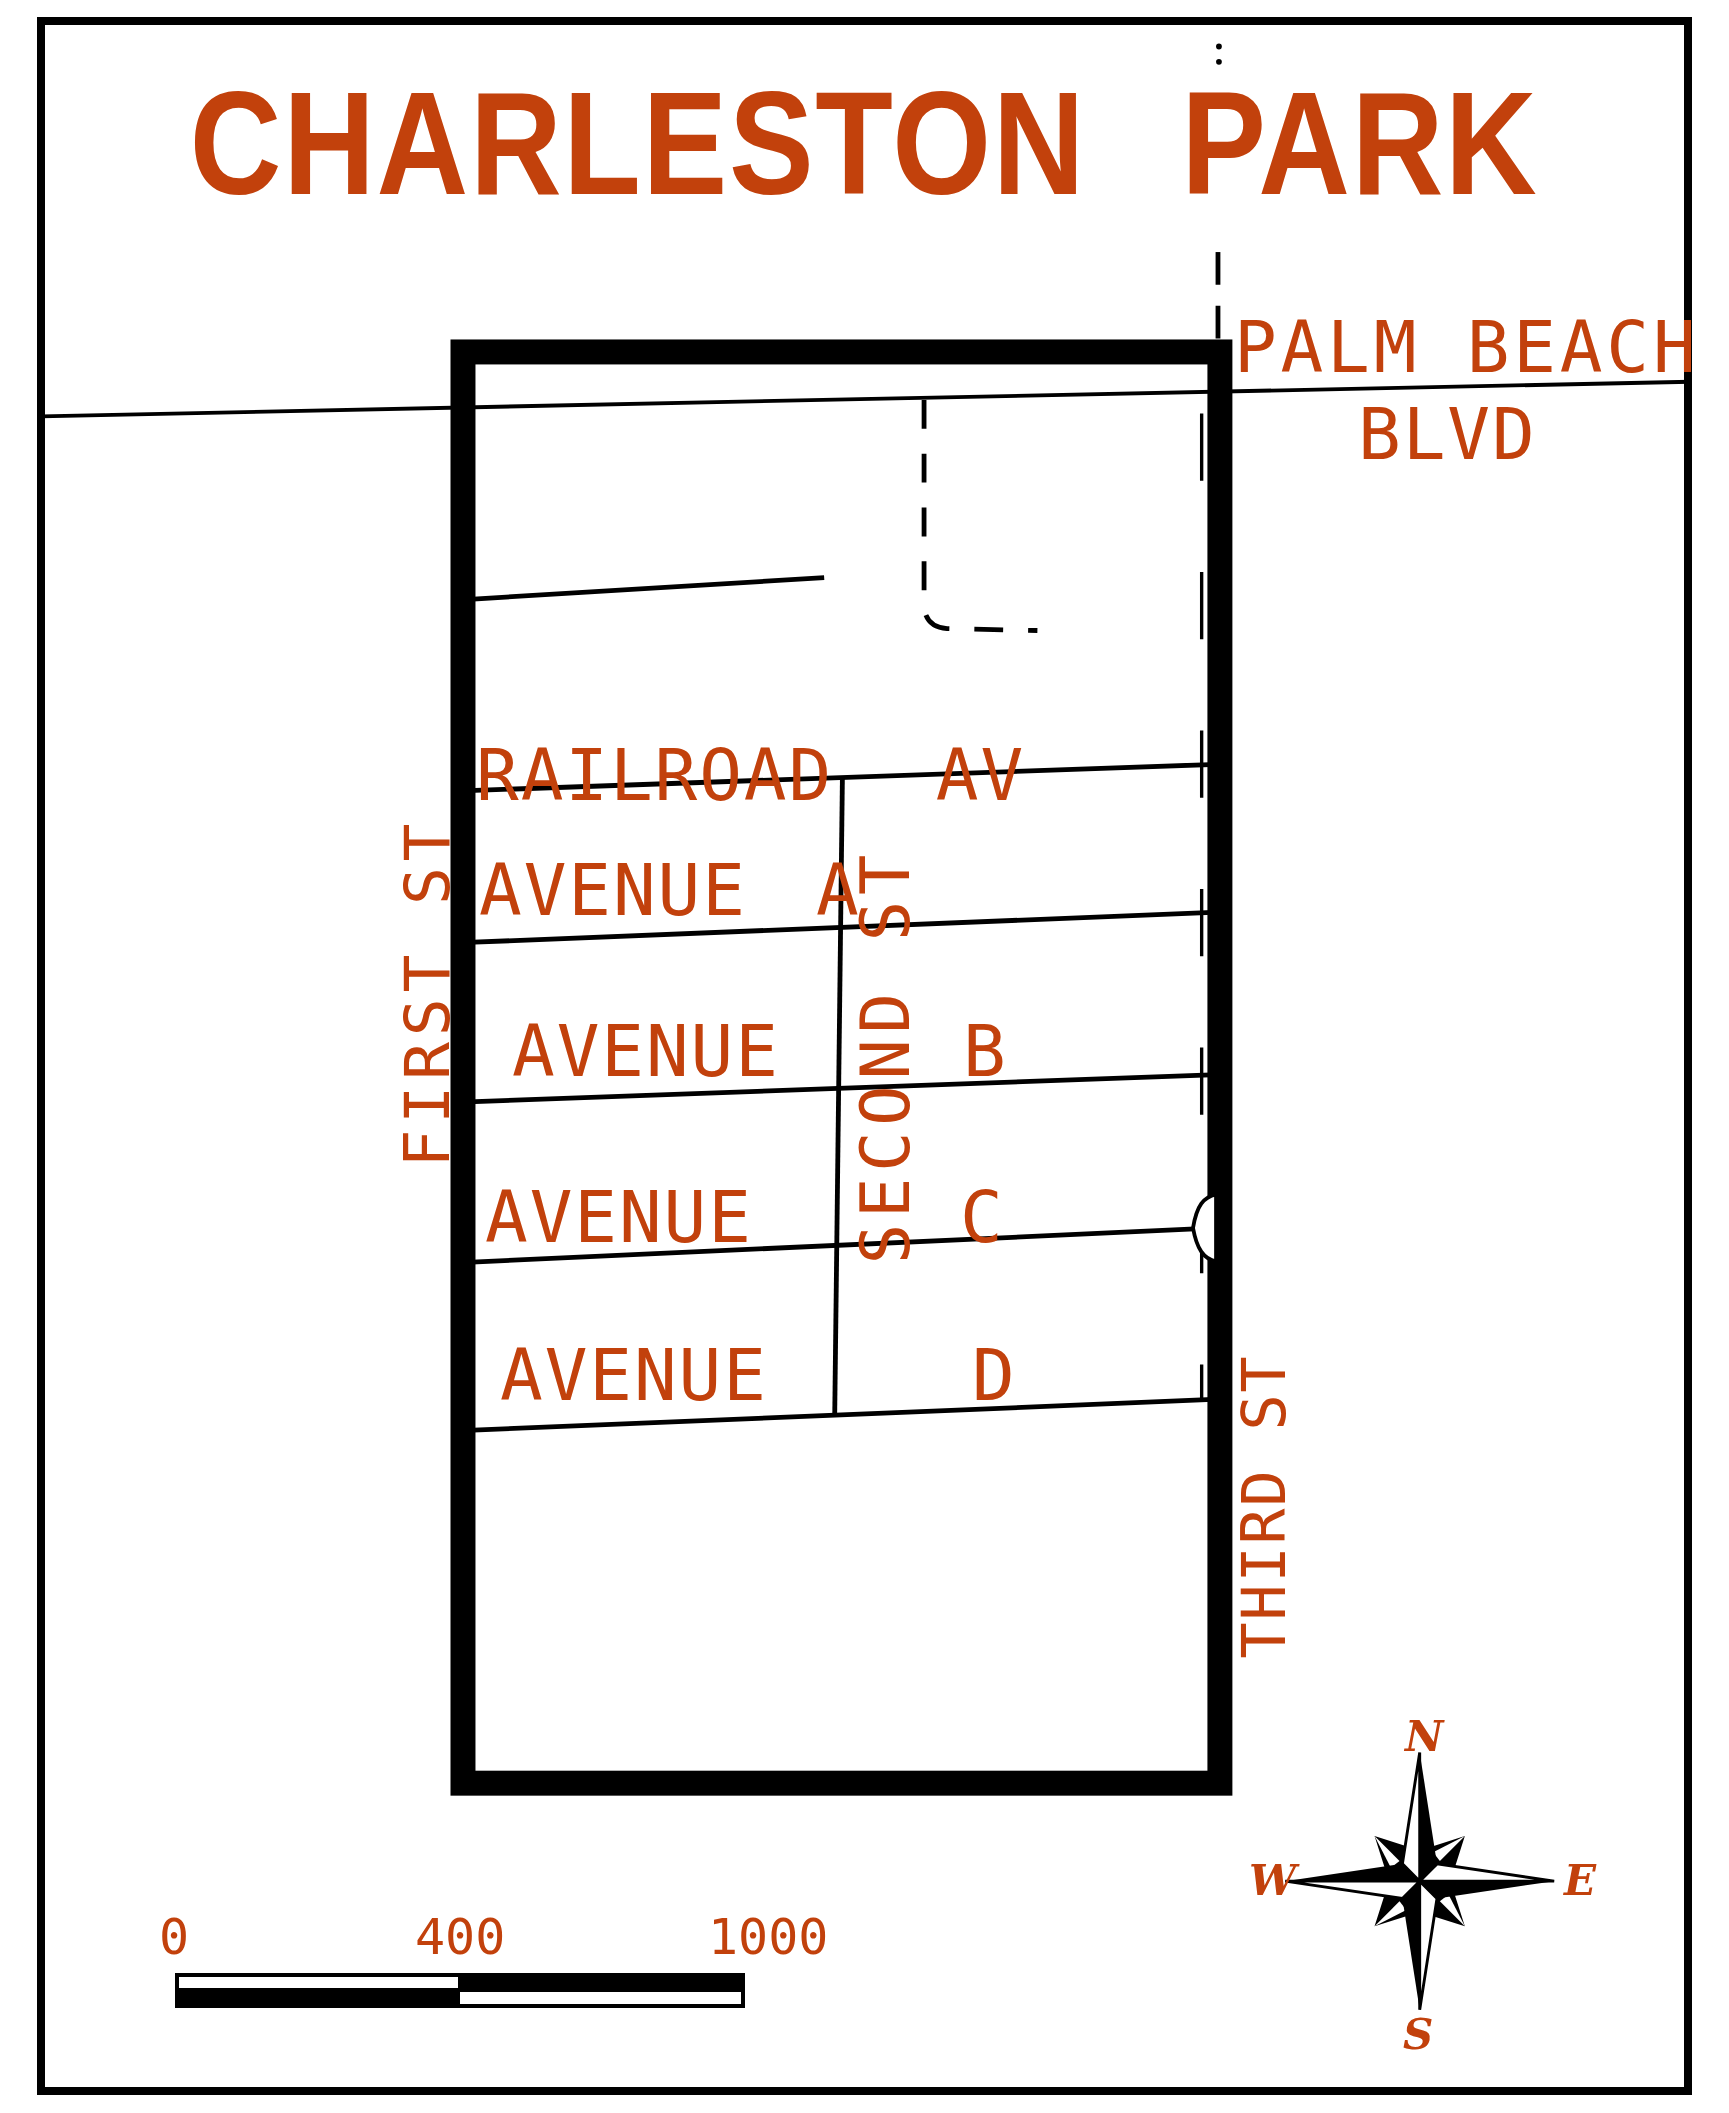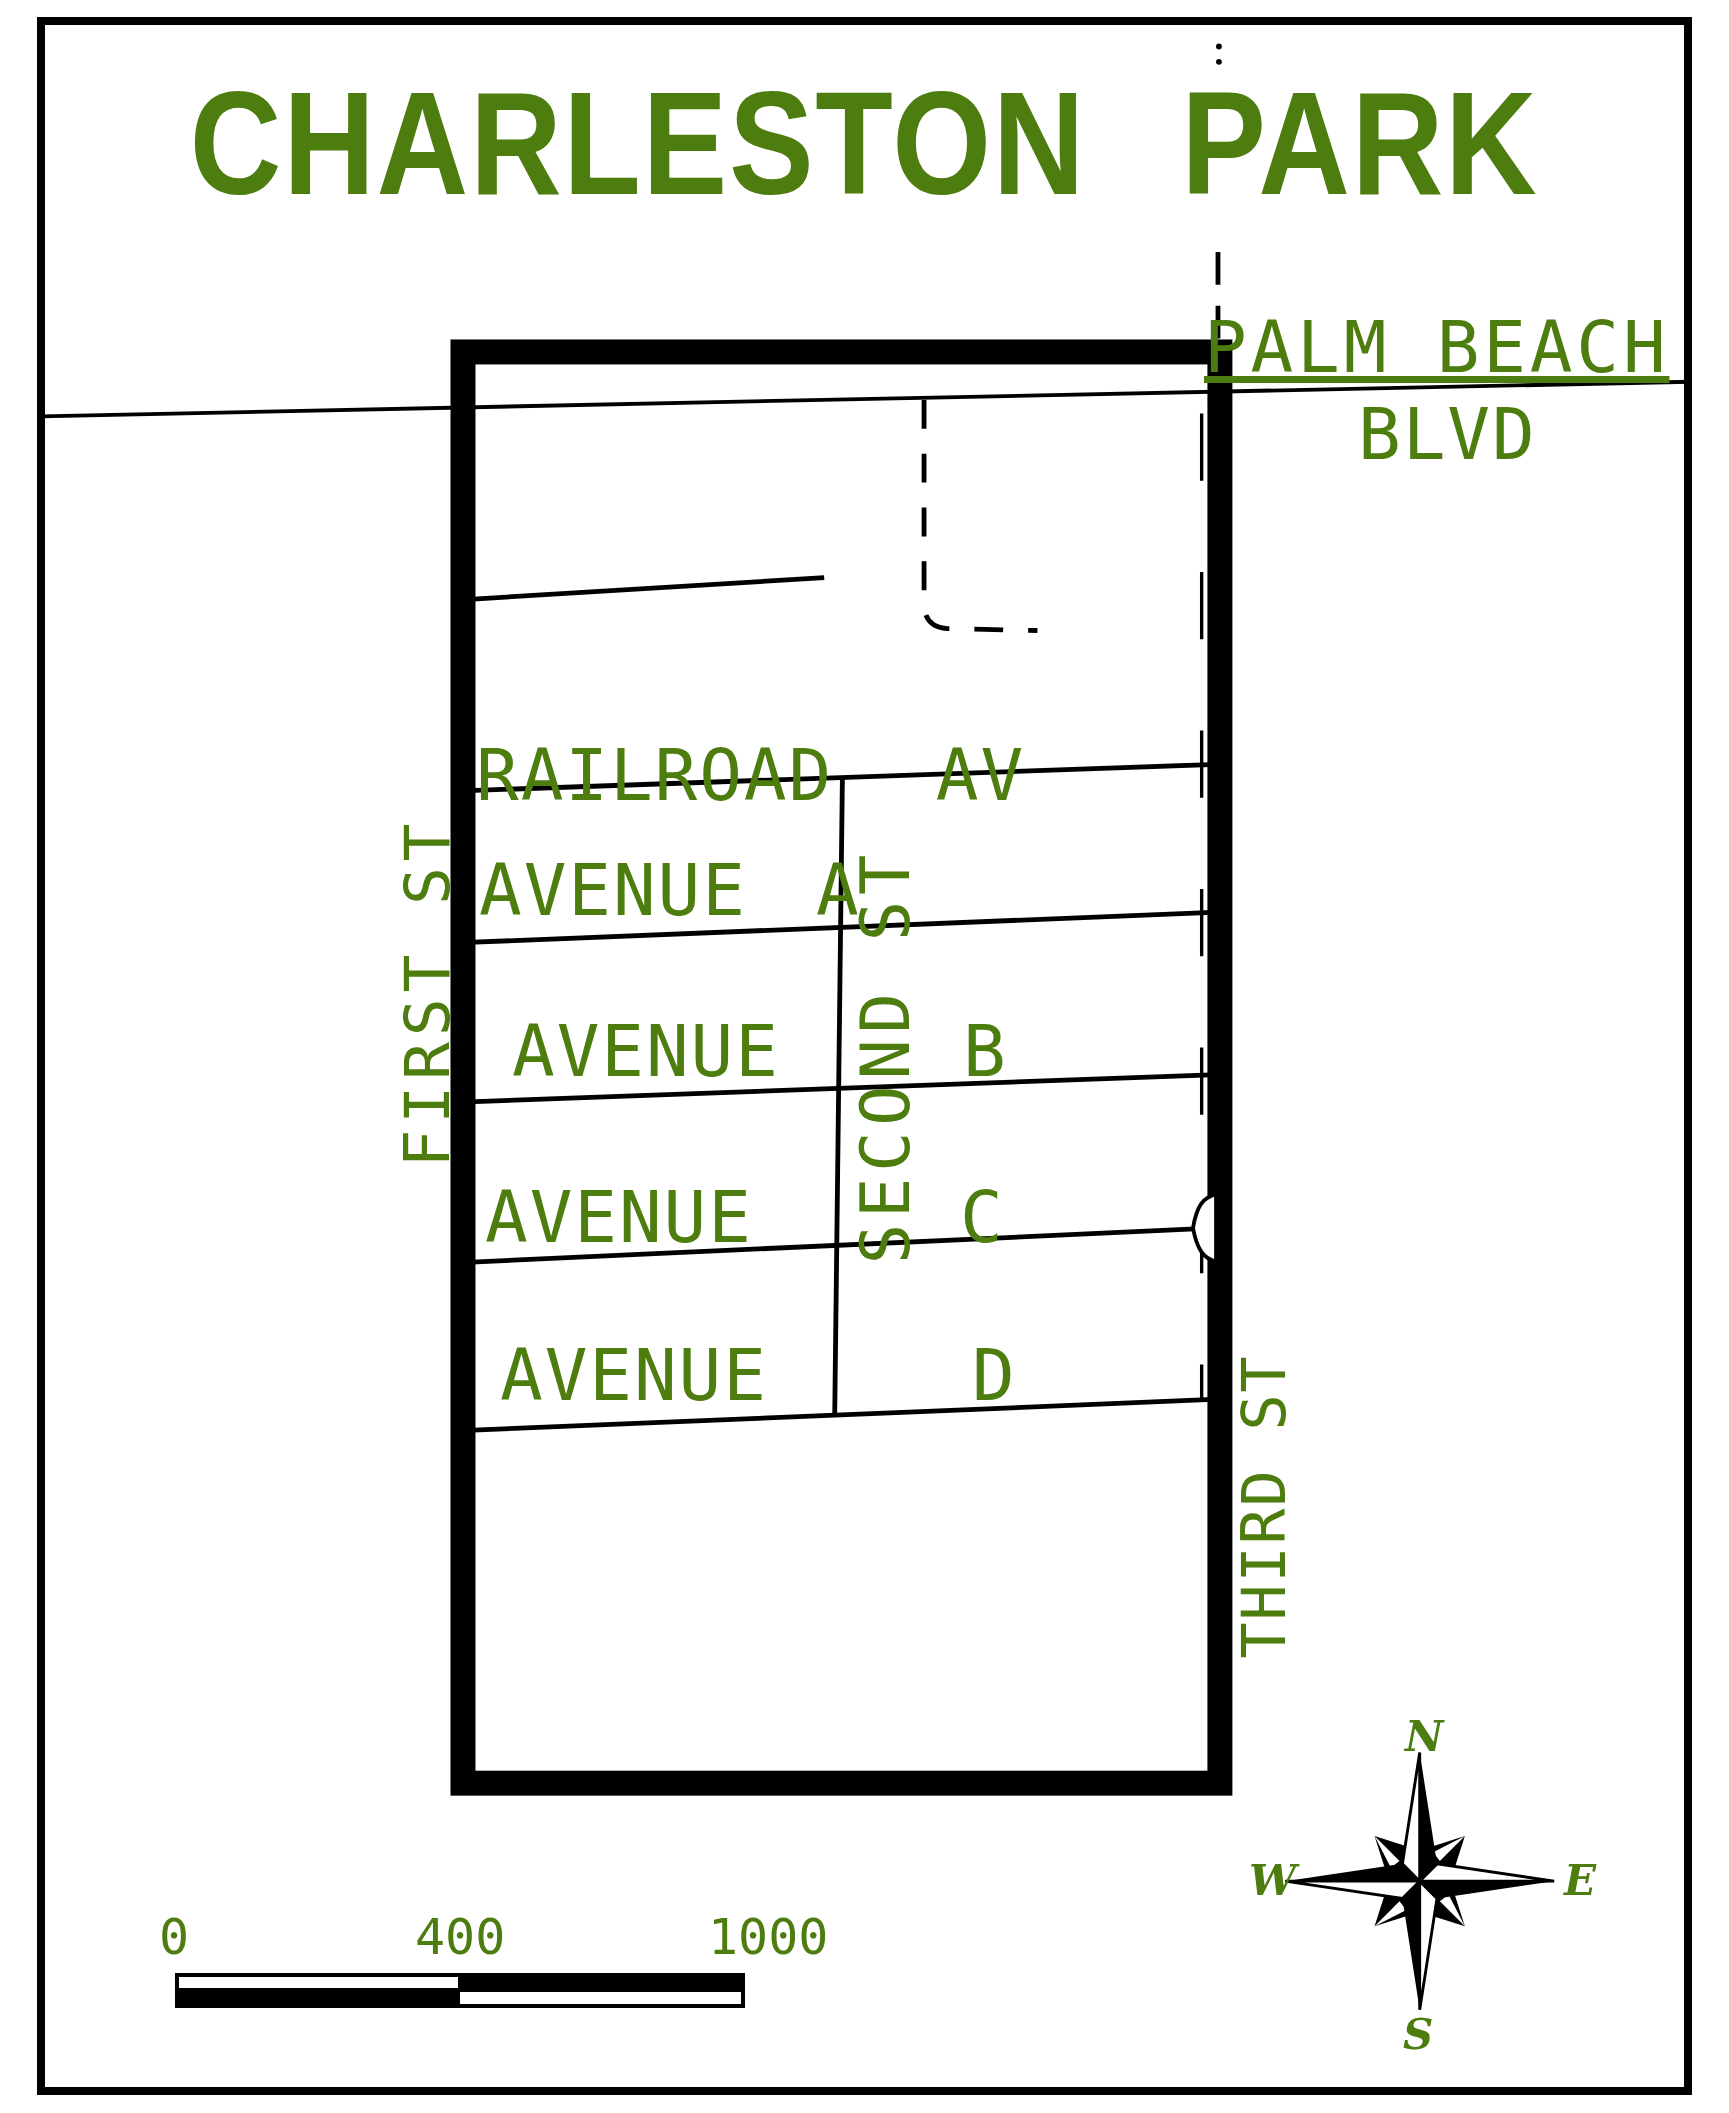--- a/index.html
+++ b/index.html
@@ -1,17 +1,17 @@
 <!DOCTYPE html>
 <html><head>
 <meta charset="utf-8">
 <style>
   html,body{margin:0;padding:0;background:#e8e8e8;}
   #page{position:relative;width:1729px;height:2114px;background:#ffffff;overflow:hidden;
-        font-family:"DejaVu Sans Mono", monospace;color:#4d7c0f;}
+        font-family:"DejaVu Sans Mono", monospace;color:#c2410c;}
   #frame{position:absolute;left:37px;top:17.3px;width:1639px;height:2062px;border:8.6px solid #000;}
   #map-svg{position:absolute;left:0;top:0;width:1729px;height:2114px;}
   .title-wrap{position:absolute;left:0;top:71px;width:1729px;text-align:center;white-space:nowrap;}
   .title-text{display:inline-block;font-family:"Liberation Sans", sans-serif;font-weight:bold;
               font-size:146px;letter-spacing:1.9px;word-spacing:67px;transform:scaleX(0.87);line-height:1;}
   .street-label{position:absolute;font-family:"DejaVu Sans Mono", monospace;font-size:71px;
                 line-height:1;letter-spacing:1.9px;white-space:nowrap;}
   .ave-row{position:absolute;display:flex;align-items:flex-start;}
   .v-label{position:absolute;height:77px;line-height:77px;text-align:center;
            font-family:"DejaVu Sans Mono", monospace;font-size:67px;letter-spacing:5.8px;
@@ -70,21 +70,21 @@
       <path fill="#fff" stroke="#000" stroke-width="3" d="M 0 134 L 18 18 L 0 0 Z"></path>
       <path fill="#000" d="M -140 0 L -18 -18 L 0 0 Z"></path>
       <path fill="#fff" stroke="#000" stroke-width="3" d="M -140 0 L -18 18 L 0 0 Z"></path>
     </g>
   </svg>
 
   <div class="title-wrap">
     <span class="title-text">CHARLESTON PARK</span>
   </div>
 
-  <div class="street-label" style="left:1204px;top:312px;letter-spacing:3.8px;text-decoration:underline;">PALM BEACH</div>
+  <div class="street-label" style="left:1234px;top:312px;letter-spacing:3.8px;">PALM BEACH</div>
   <div class="street-label" style="left:1358px;top:399px;">BLVD</div>
 
   <div class="street-label" style="left:476px;top:740px;word-spacing:58px;">RAILROAD AV</div>
 
   <div class="ave-row" style="left:479px;top:855px;gap:69px;">
     <span class="street-label" style="position:static;">AVENUE</span>
     <span class="street-label" style="position:static;">A</span>
   </div>
   <div class="ave-row" style="left:512px;top:1016px;gap:183px;">
     <span class="street-label" style="position:static;">AVENUE</span>

